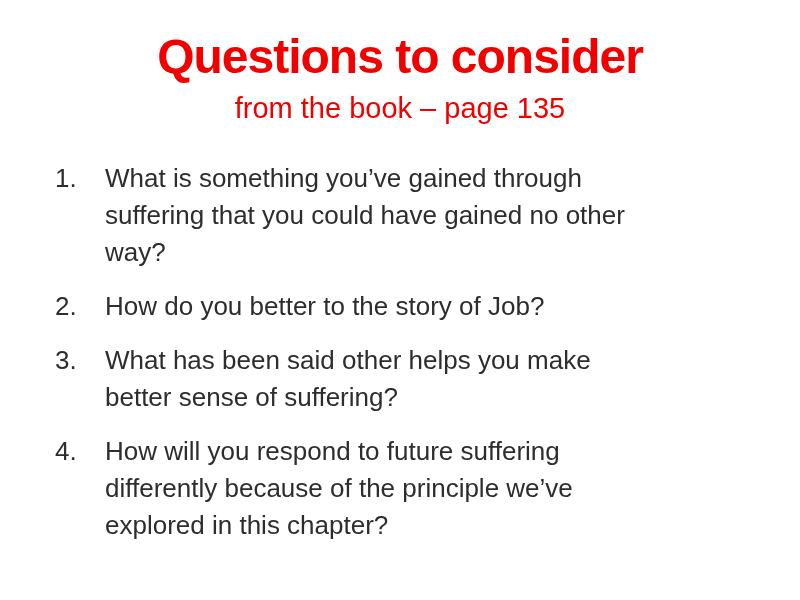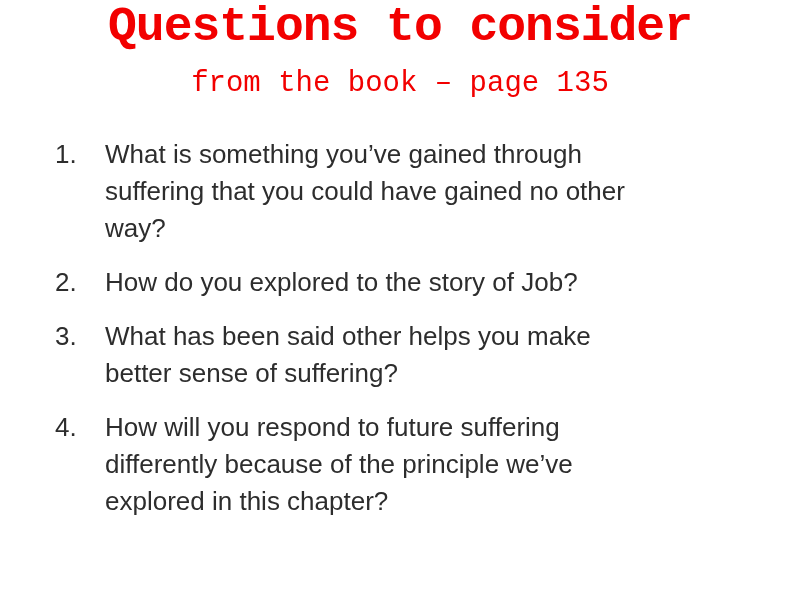--- a/index.html
+++ b/index.html
@@ -9,37 +9,37 @@
   }
   .slide {
     position: relative;
     width: 800px;
     height: 600px;
     background: var(--slide-bg, #ffffff);
     overflow: hidden;
     font-family: "Liberation Sans", sans-serif;
   }
   .title-block {
+    padding-top: 30px;
     text-align: center;
-    font-family: Liberation Mono, monospace;
   }
   .slide-title {
     font-size: 48px;
     line-height: 54px;
     font-weight: 700;
     letter-spacing: -1px;
     color: var(--accent-red, #f20000);
     margin: 0;
   }
   .slide-subtitle {
     font-size: 29px;
     line-height: 36px;
     font-weight: 400;
     color: var(--accent-red, #f20000);
-    margin: 12px 0 0 0;
+    margin: 6px 0 0 0;
   }
   .question-list {
     margin: 34px 0 0 55px;
     padding: 0;
     list-style: none;
   }
   .question-item {
     position: relative;
     padding-left: 50px;
     max-width: 550px;
@@ -64,21 +64,21 @@
     <h2 class="slide-subtitle">from the book – page 135</h2>
   </div>
 
   <ol class="question-list">
     <li class="question-item">
       <span class="question-number">1.</span>
       <span class="question-text">What is something you’ve gained through suffering that you could have gained no other way?</span>
     </li>
     <li class="question-item">
       <span class="question-number">2.</span>
-      <span class="question-text">How do you explored to the story of Job?</span>
+      <span class="question-text">How do you better to the story of Job?</span>
     </li>
     <li class="question-item">
       <span class="question-number">3.</span>
       <span class="question-text">What has been said other helps you make better sense of suffering?</span>
     </li>
     <li class="question-item">
       <span class="question-number">4.</span>
       <span class="question-text">How will you respond to future suffering differently because of the principle we’ve explored in this chapter?</span>
     </li>
   </ol>

